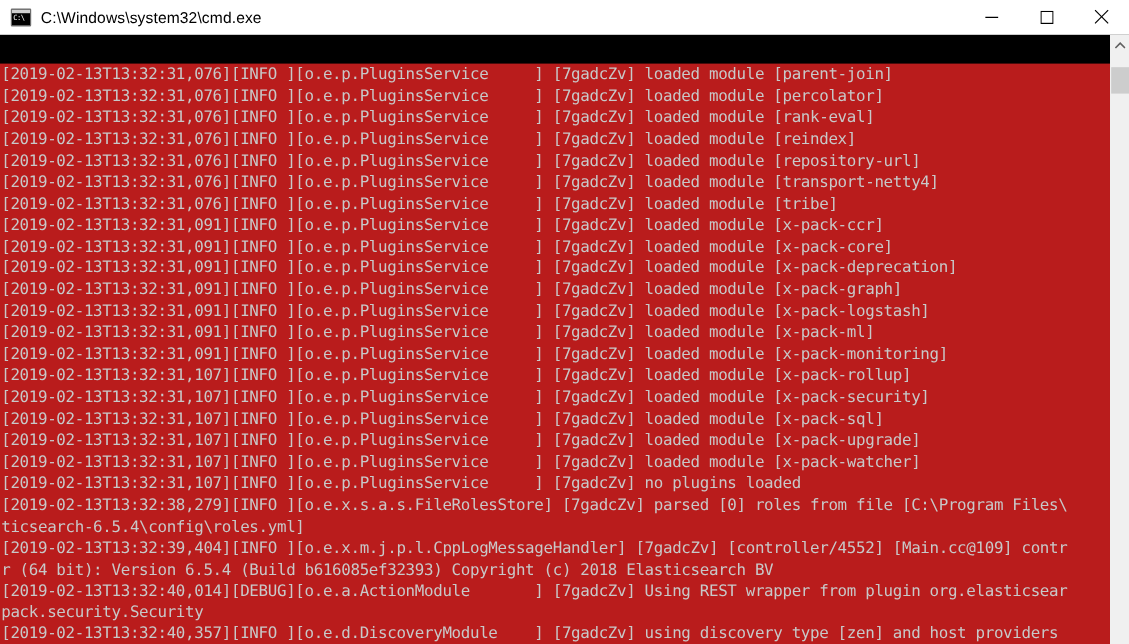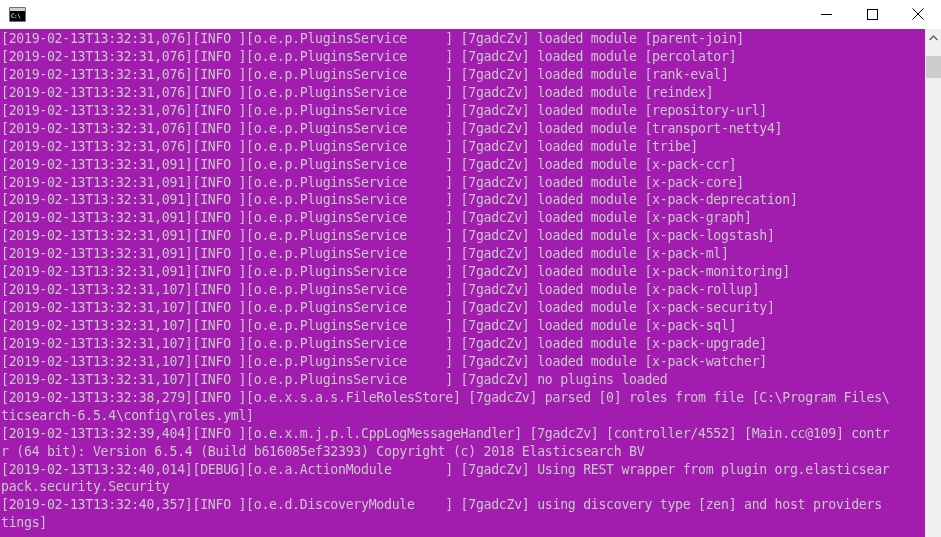--- a/index.html
+++ b/index.html
@@ -89,29 +89,30 @@
   
   .console-wrap {
     flex: 1;
     display: flex;
     background: #000000;
     position: relative;
     overflow: hidden;
   }
   .console {
     flex: 1;
-    background: #a21caf;
+    background: #b91c1c;
     color: #c8c8c8;
     font-family: "DejaVu Sans Mono", monospace;
     font-size: 13.2px;
     line-height: 17.95px;
     padding: 1px 0 0 1px;
     white-space: pre;
     overflow: hidden;
     letter-spacing: -0.28px;
+    margin-top: 24px;
   }
   .console-line {
     height: 17.95px;
     white-space: pre;
   }
 
   
   .scrollbar {
     width: 15px;
     min-width: 15px;
@@ -146,20 +147,21 @@
 </style>
 </head>
 <body>
 
 <div class="window">
 
   <div class="titlebar">
     <div class="title-icon">
       <span class="title-icon-text">C:\</span>
     </div>
+    <span class="title-text">C:\Windows\system32\cmd.exe</span>
 
     <div class="win-controls">
       <div class="win-btn">
         <svg width="11" height="11" viewBox="0 0 11 11">
             <line x1="0" y1="5.5" x2="11" y2="5.5" stroke="#000" stroke-width="1"></line>
           </svg>
       </div>
       <div class="win-btn">
         <svg width="11" height="11" viewBox="0 0 11 11">
             <rect x="0.5" y="0.5" width="10" height="10" fill="none" stroke="#000" stroke-width="1"></rect>

